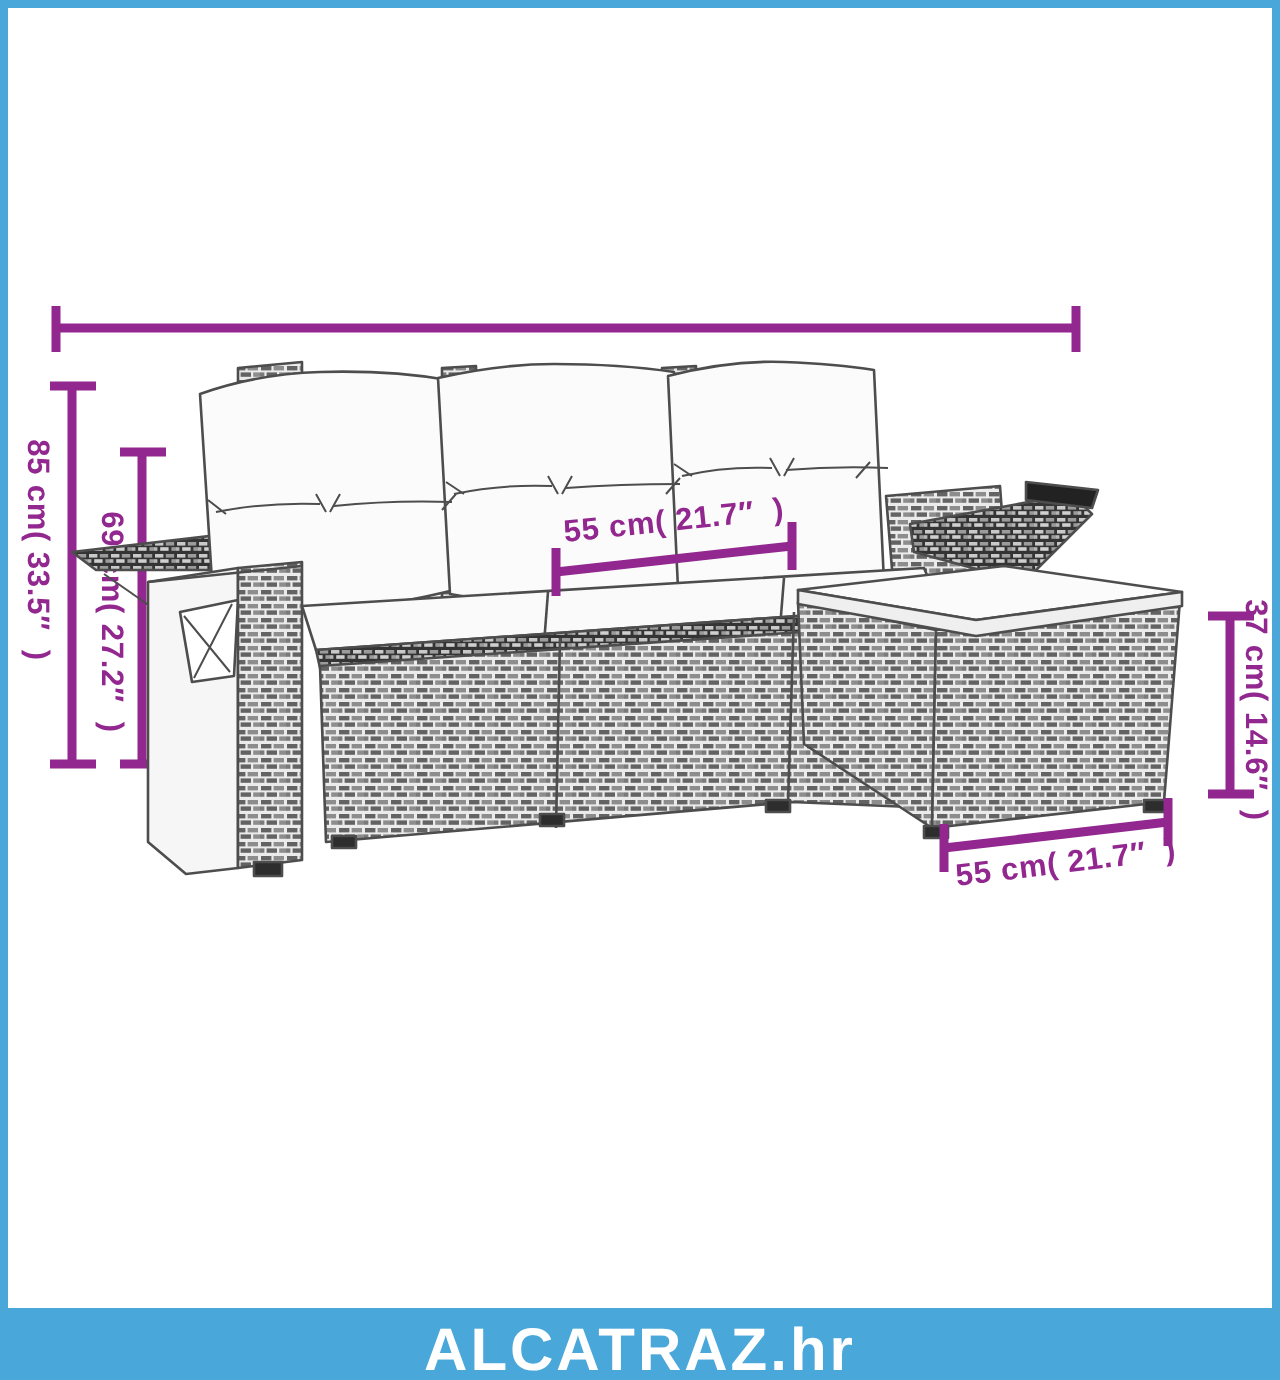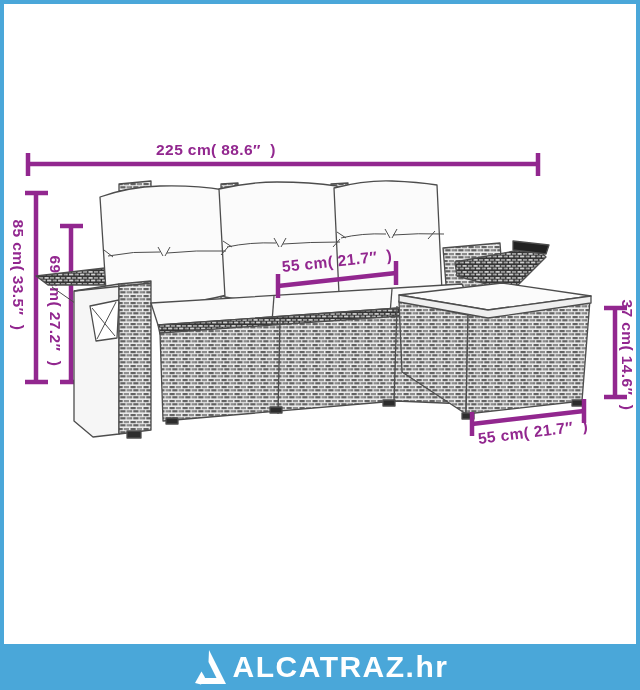--- a/index.html
+++ b/index.html
@@ -5,23 +5,23 @@
   html,body{margin:0;padding:0;background:#fff;}
   #stage{position:relative;width:640px;height:690px;background:#ffffff;overflow:hidden;
          font-family:"Liberation Sans",sans-serif;}
   #artwork{position:absolute;left:0;top:0;z-index:2;}
   .dim-label{position:absolute;color:var(--dimension,#92278f);font-weight:bold;
              font-size:15.5px;letter-spacing:.4px;white-space:pre;line-height:1;}
   .dim-label.under{z-index:1;}
   .dim-label.over{z-index:3;}
   #frame-border{position:absolute;inset:0;border:4px solid var(--frame-border,#4aa7d9);
                 z-index:4;pointer-events:none;}
-  #watermark-bar{position:absolute;left:0;right:0;bottom:0;height:46px;
+  #watermark-bar{position:absolute;left:0;right:0;bottom:0;height:36px;
                  background:var(--watermark-bar,#4aa7d9);z-index:5;
-                 display:flex;align-items:center;justify-content:center;gap:7px;}
+                 display:flex;align-items:center;justify-content:center;gap:7px;flex-direction:column;}
   #logo-text{color:var(--logo-text,#ffffff);font-weight:bold;font-size:30px;
              letter-spacing:1.5px;line-height:1;}
 </style>
 </head>
 <body>
 
 <div id="stage">
 
   <div class="dim-label under" style="left:18px;top:275px;transform:translate(-50%,-50%) rotate(90deg);">85 cm( 33.5″  )</div>
   <div class="dim-label under" style="left:55px;top:311px;transform:translate(-50%,-50%) rotate(90deg);">69 cm( 27.2″  )</div>
@@ -126,21 +126,20 @@
       <line x1="604" y1="308" x2="627" y2="308"></line>
       <line x1="604" y1="397" x2="627" y2="397"></line>
     </g>
     <g stroke="var(--dimension,#92278f)" stroke-width="4.5">
       <line x1="472" y1="424" x2="584" y2="411"></line>
       <line x1="472" y1="412" x2="472" y2="436"></line>
       <line x1="584" y1="399" x2="584" y2="423"></line>
     </g>
   </svg>
 
-  <div class="dim-label over" style="left:216px;top:150px;transform:translate(-50%,-50%);">225 cm( 88.6″  )</div>
   <div class="dim-label over" style="left:337px;top:261px;transform:translate(-50%,-50%) rotate(-6deg);">55 cm( 21.7″  )</div>
   <div class="dim-label over" style="left:627px;top:355px;transform:translate(-50%,-50%) rotate(90deg);">37 cm( 14.6″  )</div>
   <div class="dim-label over" style="left:533px;top:432px;transform:translate(-50%,-50%) rotate(-7deg);">55 cm( 21.7″  )</div>
 
   <div id="frame-border"></div>
 
   <div id="watermark-bar">
     <svg width="34" height="36" viewBox="0 0 34 36">
       <path d="M17,1 L34,35 L8,35 L11.5,29 L24.5,29 L16.5,13 Z" fill="#ffffff"></path>
       <path d="M3,34 L9.5,22.5 L13,28.5 L9,35.5 Z" fill="#ffffff"></path>

